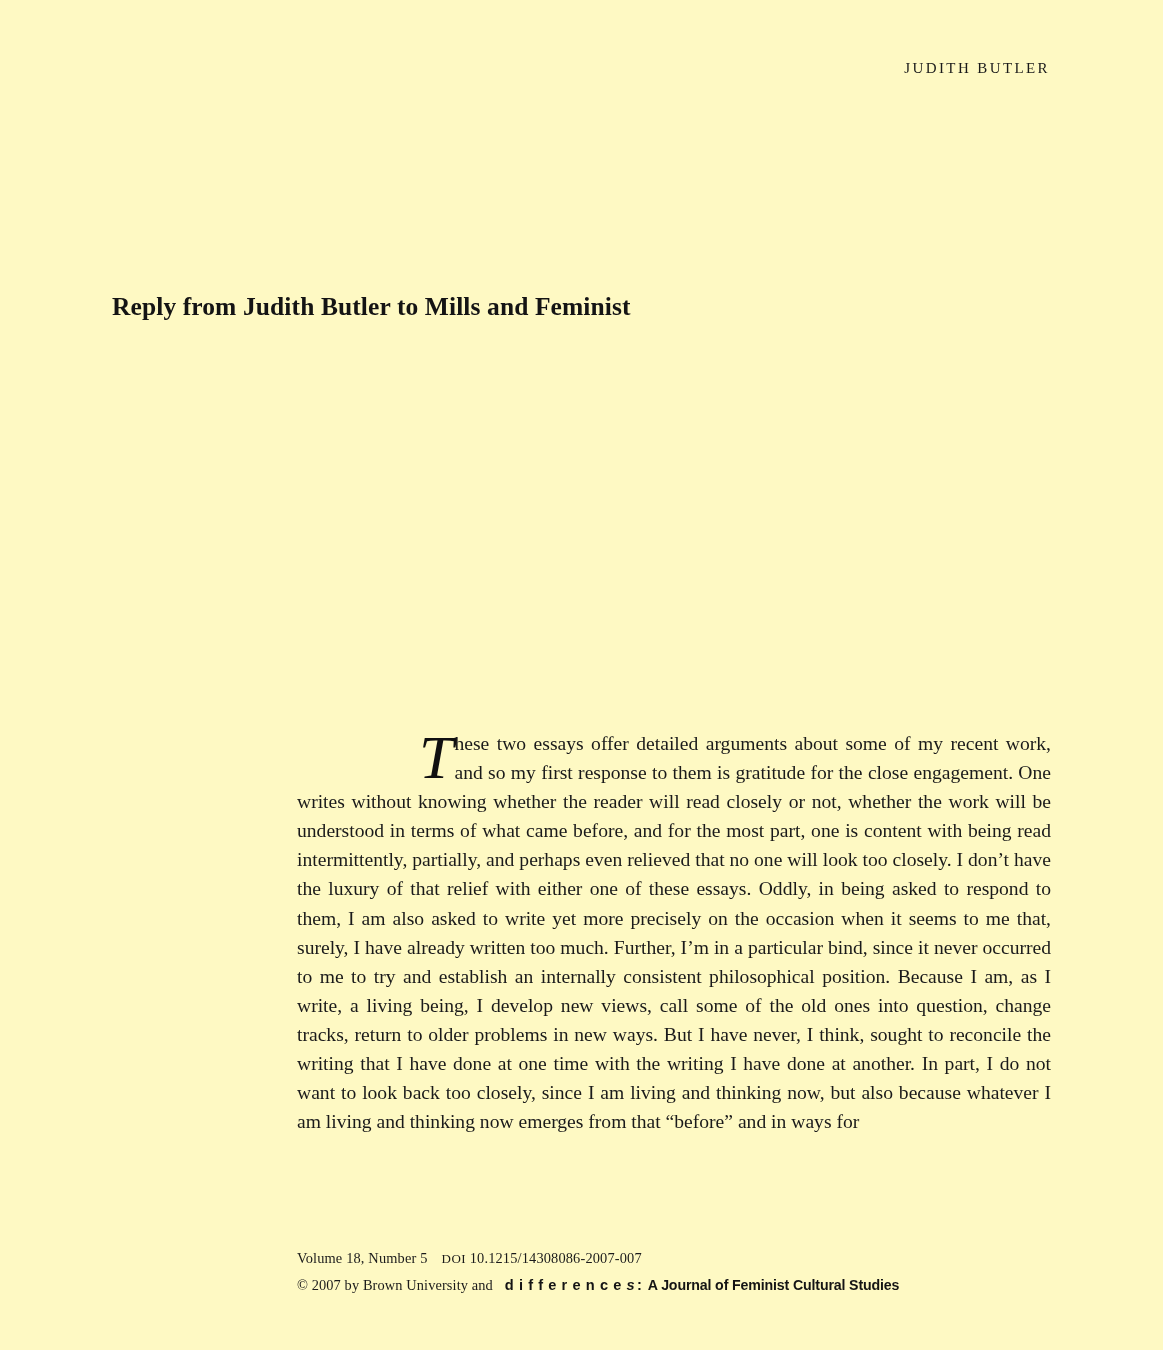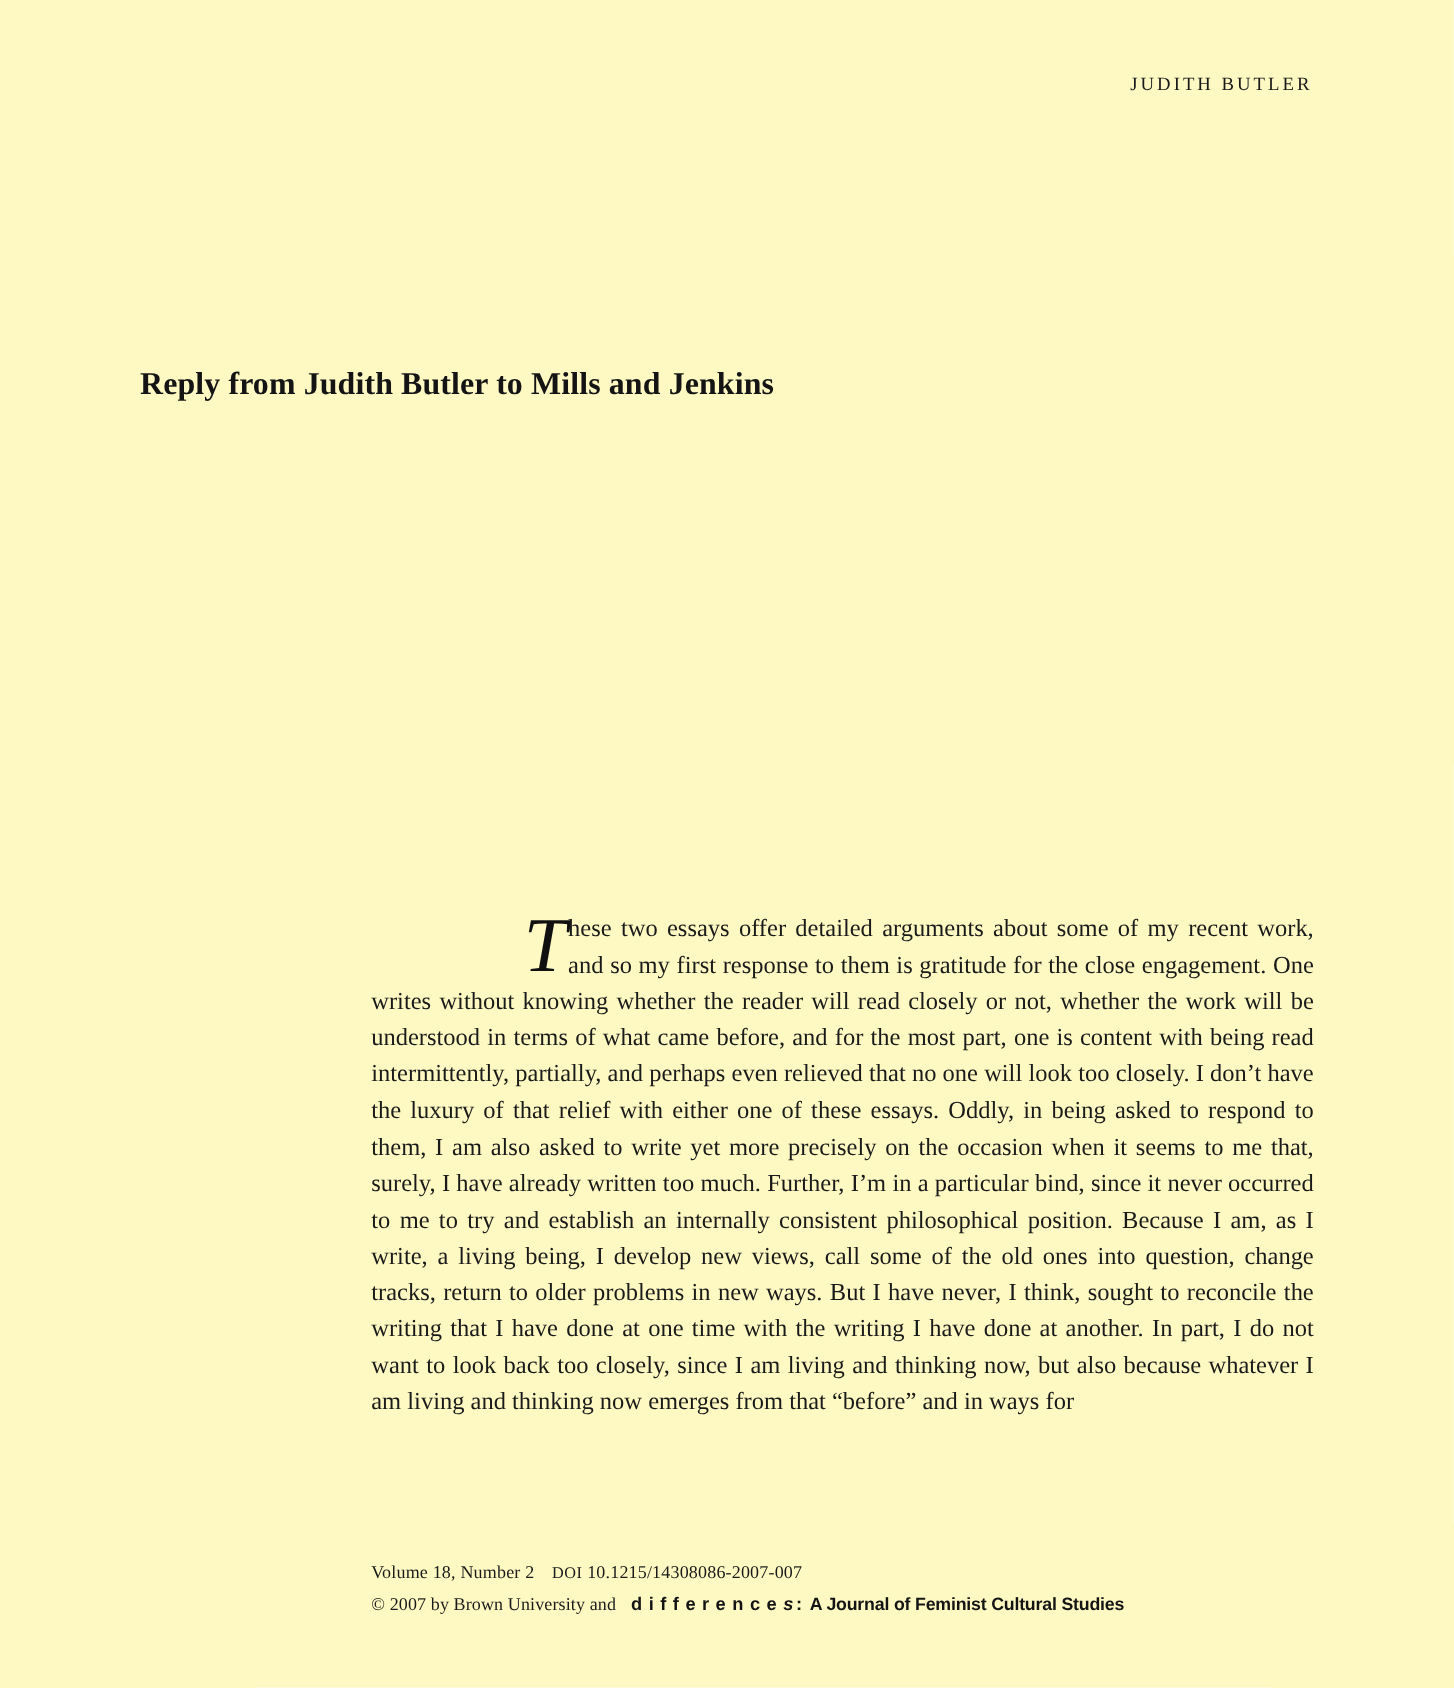--- a/index.html
+++ b/index.html
@@ -133,28 +133,28 @@
     margin-left: 6px;
   }
 </style>
 </head>
 <body>
 
 <div class="page">
 
   <div class="running-head">JUDITH BUTLER</div>
 
-  <h1 class="article-title">Reply from Judith Butler to Mills and Jenkins</h1>
+  <h1 class="article-title">Reply from Judith Butler to Mills and Feminist</h1>
 
   <div class="body-block">
     <p class="body-text"><span class="dropcap">T</span><span>hese two essays offer detailed arguments about some of my recent work, and so my first response to them is gratitude for the close engagement. One writes without knowing whether the reader will read closely or not, whether the work will be understood in terms of what came before, and for the most part, one is content with being read intermittently, partially, and perhaps even relieved that no one will look too closely. I don’t have the luxury of that relief with either one of these essays. Oddly, in being asked to respond to them, I am also asked to write yet more precisely on the occasion when it seems to me that, surely, I have already written too much. Further, I’m in a particular bind, since it never occurred to me to try and establish an internally consistent philosophical position. Because I am, as I write, a living being, I develop new views, call some of the old ones into question, change tracks, return to older problems in new ways. But I have never, I think, sought to reconcile the writing that I have done at one time with the writing I have done at another. In part, I do not want to look back too closely, since I am living and thinking now, but also because whatever I am living and thinking now emerges from that “before” and in ways for</span></p>
   </div>
 
   <div class="colophon">
     <div class="colophon-line">
-      <span class="vol-label">Volume 18, Number 2</span><span class="doi-gap"></span><span class="doi-label">DOI</span>&nbsp;<span class="doi-value">10.1215/14308086-2007-007</span>
+      <span class="vol-label">Volume 18, Number 5</span><span class="doi-gap"></span><span class="doi-label">DOI</span>&nbsp;<span class="doi-value">10.1215/14308086-2007-007</span>
     </div>
     <div class="colophon-line">
       <span class="copyright-text">© 2007 by Brown University and</span><span class="brand-gap"></span><span class="journal-name"><span>difference<span class="final-s">s</span></span></span><span class="brand-colon">:</span><span class="journal-subtitle">A Journal of Feminist Cultural Studies</span>
     </div>
   </div>
 
 </div>
 
 </body></html>

